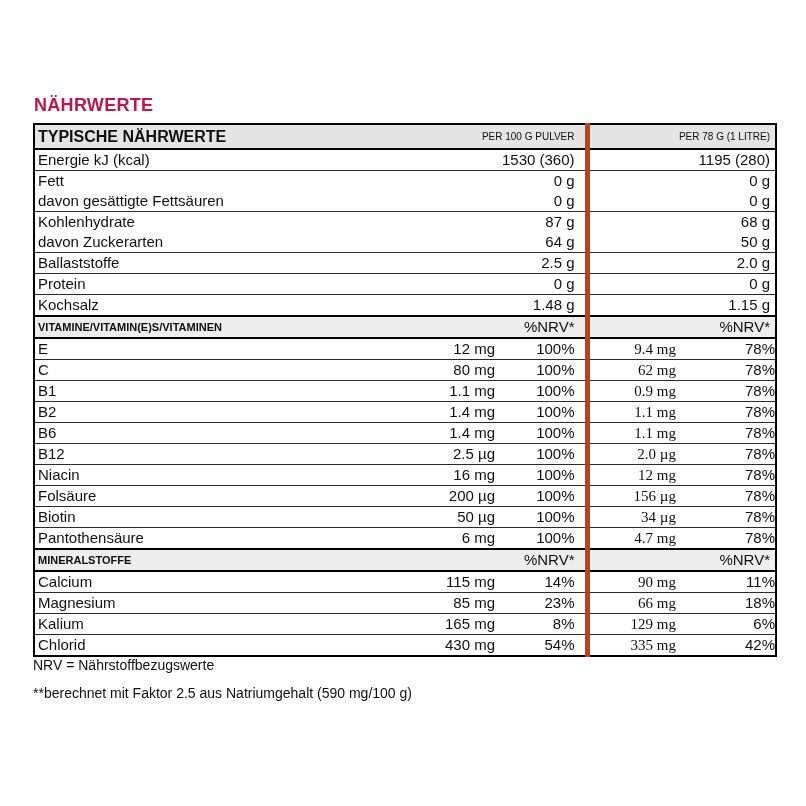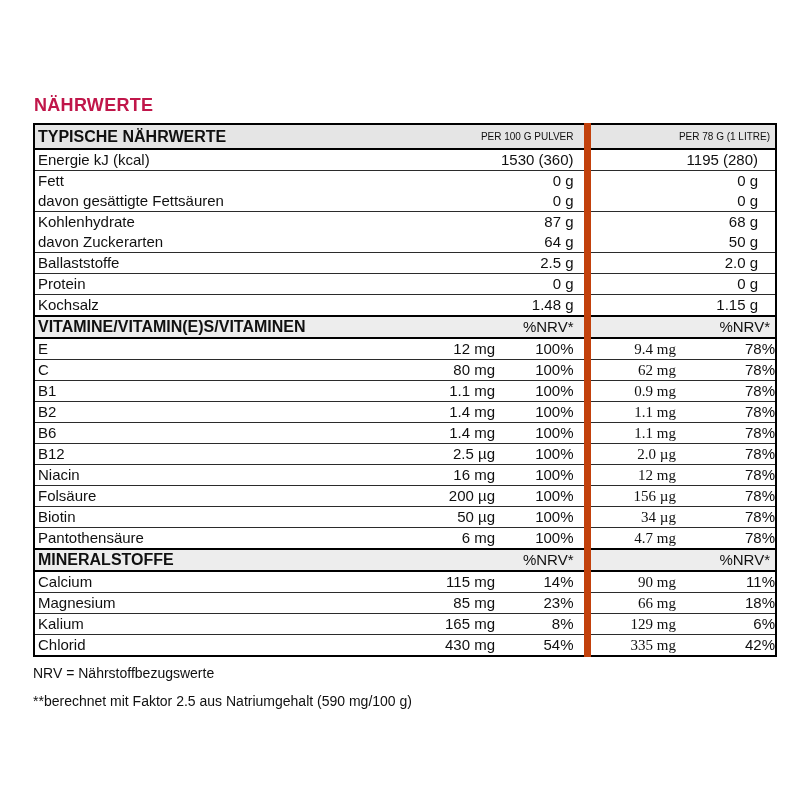--- a/index.html
+++ b/index.html
@@ -53,43 +53,43 @@
   tr.head-row th { background: #e5e5e5; border-bottom: 2px solid #000; height: 23px; line-height: 23px; }
   tr.head-row .lbl { font-weight: bold; font-size: 16px; }
   tr.head-row .v   { font-weight: normal; font-size: 10px; }
 
   
   tr.section td {
     background: #ededed;
     border-top: 2px solid #000;
     border-bottom: 2px solid #000;
   }
-  tr.section .lbl { font-weight: bold; font-size: 16px; }
+  tr.section .lbl { font-weight: bold; font-size: 11px; }
   tr.section .v   { font-weight: normal; }
 
   
   tr.macro td, tr.detail td { border-bottom: 1px solid #2b2b2b; }
   tr.nb td { border-bottom: none; }
 
   
-  .g2 { border-left: 7px solid #c2410c; }
+  .g2 { border-left: 5px solid #c2410c; }
 
   
   tr.head-row th:nth-child(2) { padding-right: 10px; }
   tr.head-row th:nth-child(3) { padding-right: 5px;  }
   tr.macro td:nth-child(2)    { padding-right: 10px; }
-  tr.macro td:nth-child(3)    { padding-right: 17px;  }
+  tr.macro td:nth-child(3)    { padding-right: 5px;  }
   tr.section td:nth-child(2)  { padding-right: 10px; }
   tr.section td:nth-child(3)  { padding-right: 5px;  }
   tr.detail td:nth-child(2)   { padding-right: 14px; }
   tr.detail td:nth-child(3)   { padding-right: 10px; }
   tr.detail td:nth-child(4)   { padding-right: 18px; font-family: Liberation Serif, serif; }
   tr.detail td:nth-child(5)   {  }
 
-  .footnotes { margin-top: 8px; font-size: 14px; color: #101010; }
+  .footnotes { margin-top: 0; font-size: 14px; color: #101010; }
   .footnotes .fn { line-height: 16px; }
   .footnotes .fn + .fn { margin-top: 12px; }
 </style>
 </head>
 <body>
 
 <div class="wrap">
   <h1 class="page-title">NÄHRWERTE</h1>
 
   <table class="nutri">

